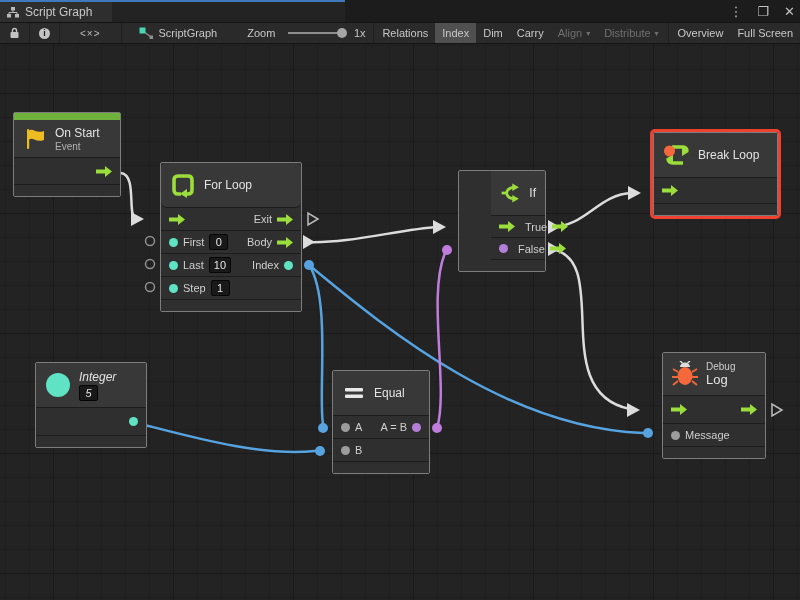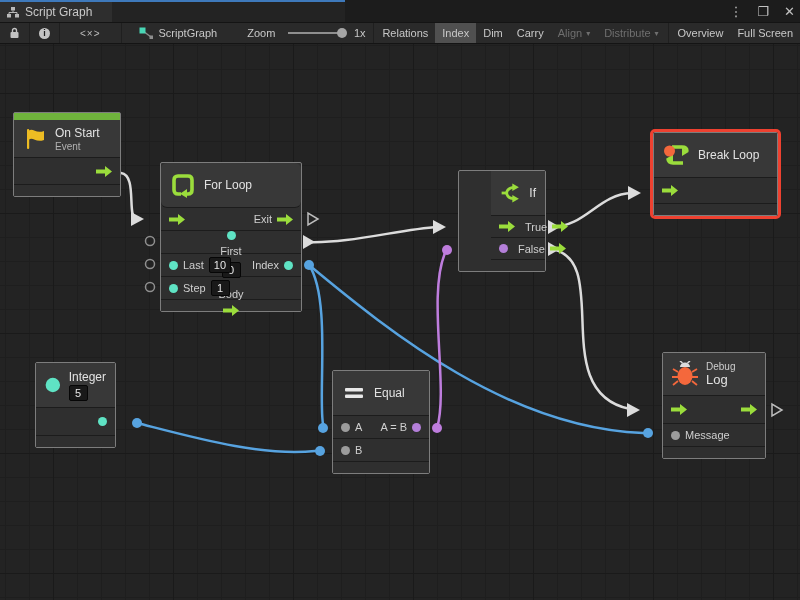--- a/index.html
+++ b/index.html
@@ -209,21 +209,21 @@
     <div class="n-row" style="height:23px;">
       <svg class="garrow" width="16" height="11" viewBox="0 0 16 11">
         <polygon points="0,3.5 9,3.5 9,0 16,5.5 9,11 9,7.5 0,7.5" fill="#9bdd3c"></polygon>
       </svg>
       <span class="spacer"></span>
       <span>Exit</span>
       <svg class="garrow" width="16" height="11" viewBox="0 0 16 11">
         <polygon points="0,3.5 9,3.5 9,0 16,5.5 9,11 9,7.5 0,7.5" fill="#9bdd3c"></polygon>
       </svg>
     </div>
-    <div class="n-row" style="height:23px;flex-direction:column;">
+    <div class="n-row" style="height:23px;">
       <span class="dot" style="background:#5fe3c4;"></span>
       <span>First</span>
       <span class="vbox">0</span>
       <span class="spacer"></span>
       <span>Body</span>
       <svg class="garrow" width="16" height="11" viewBox="0 0 16 11">
         <polygon points="0,3.5 9,3.5 9,0 16,5.5 9,11 9,7.5 0,7.5" fill="#9bdd3c"></polygon>
       </svg>
     </div>
     <div class="n-row" style="height:23px;">
@@ -287,21 +287,21 @@
     </div>
     <div class="n-row" style="height:26px;">
       <svg class="garrow" width="16" height="11" viewBox="0 0 16 11">
         <polygon points="0,3.5 9,3.5 9,0 16,5.5 9,11 9,7.5 0,7.5" fill="#9bdd3c"></polygon>
       </svg>
       <span class="spacer"></span>
     </div>
     <div class="n-foot"></div>
   </div>
 
-  <div class="node" style="left:35px;top:318px;width:81px;">
+  <div class="node" style="left:35px;top:318px;width:112px;font-style:italic;">
     <div class="n-head" style="height:45px;">
       <svg width="26" height="26" viewBox="0 0 26 26">
         <circle cx="13" cy="13" r="12" fill="#5fe3c4"></circle>
       </svg>
       <div class="colwrap">
         <div class="n-title">Integer</div>
         <span class="vbox" style="align-self:flex-start;margin-top:1px;">5</span>
       </div>
     </div>
     <div class="n-row" style="height:28px;">

